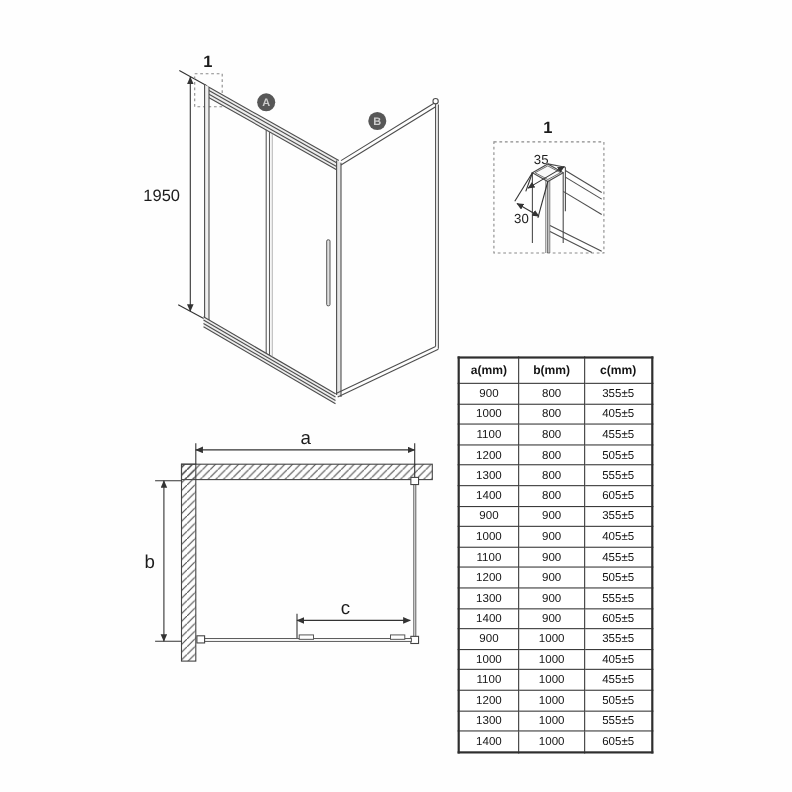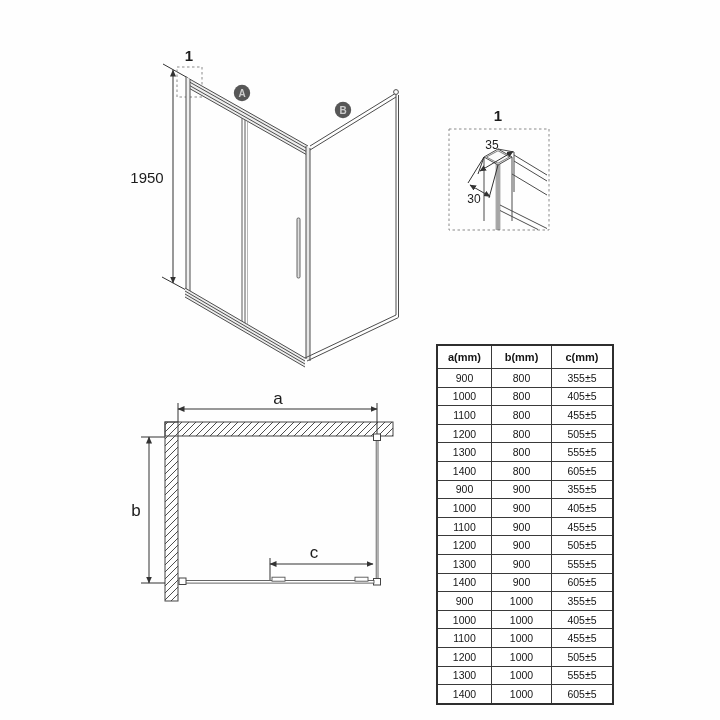--- a/index.html
+++ b/index.html
@@ -8,24 +8,23 @@
     font-family:"Liberation Sans",sans-serif;color:#1c1c1c;
   }
   .abs{position:absolute;}
   svg text{font-family:"Liberation Sans",sans-serif;fill:#1c1c1c;}
   .dimnum{font-size:15px;}
   .dimletter{font-size:17px;}
   .calloutnum{font-size:15px;font-weight:bold;}
   .badge-letter{font-size:10px;font-weight:bold;fill:#cccccc;}
   
   #spec-table{
-    position:absolute;left:416px;top:344px;
+    position:absolute;left:416px;top:324px;
     border-collapse:collapse;table-layout:fixed;
     background:#fff;
-    margin-left:20px;
   }
   #spec-table th,#spec-table td{
     border:1px solid #3a3a3a;text-align:center;vertical-align:middle;
     padding:0;color:#141414;
   }
   #spec-table th{width:53px;height:22px;font-size:11px;font-weight:bold;}
   #spec-table th:nth-child(2){width:59px;}
   #spec-table th:nth-child(3){width:60px;}
   #spec-table td{height:17.6px;font-size:10.5px;}
   #spec-table{border:2px solid #2e2e2e;}

